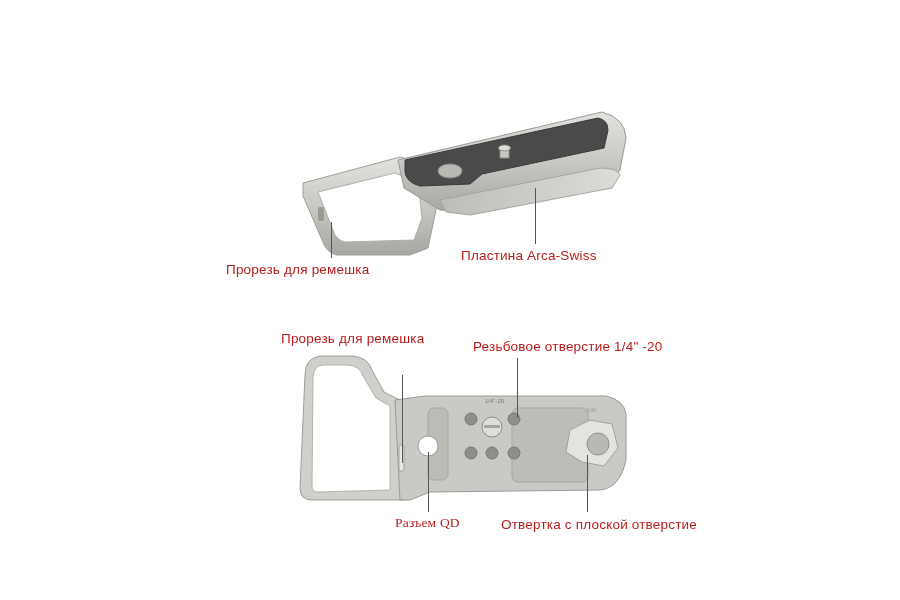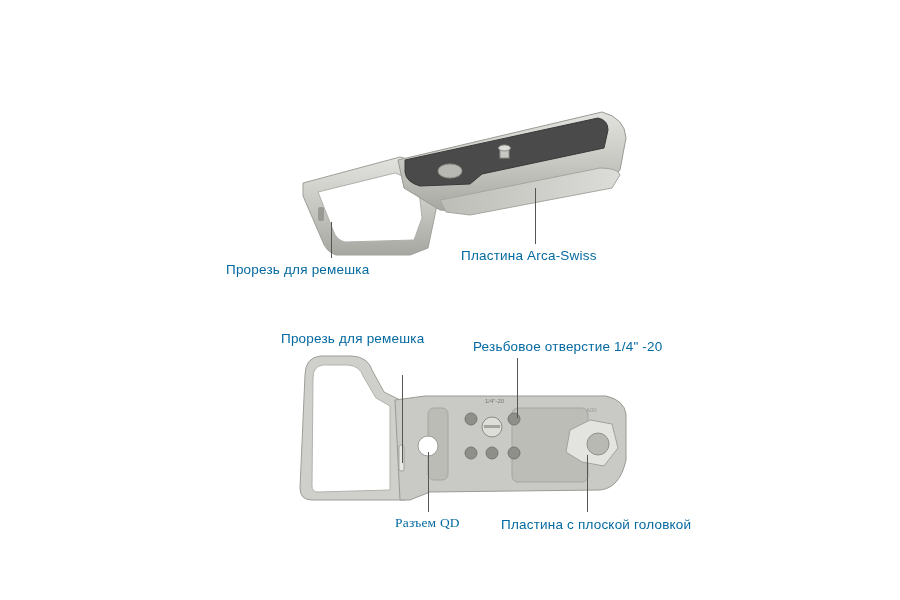--- a/index.html
+++ b/index.html
@@ -1,19 +1,19 @@
 <!DOCTYPE html>
 <html><head>
 <meta charset="utf-8">
 <style>
   html, body { margin:0; padding:0; }
   body { width:900px; height:600px; background:#ffffff; position:relative; overflow:hidden;
          font-family:"Liberation Sans", "DejaVu Sans", sans-serif; }
   .canvas { position:absolute; left:0; top:0; width:900px; height:600px; }
-  .label { position:absolute; font-size:13.5px; color:#0369a1; white-space:nowrap; letter-spacing:0.2px; }
+  .label { position:absolute; font-size:13.5px; color:#b91c1c; white-space:nowrap; letter-spacing:0.2px; }
   .leader { position:absolute; width:1px; background:#555555; }
   svg { position:absolute; left:0; top:0; }
 </style>
 </head>
 <body>
 
 <div class="canvas">
 
   <svg width="900" height="600">
     <defs>
@@ -84,15 +84,15 @@
   <div class="label" style="left:281px; top:331px;">Прорезь для ремешка</div>
   <div class="leader" style="left:402px; top:375px; height:88px;"></div>
 
   <div class="label" style="left:473px; top:339px;">Резьбовое отверстие 1/4" -20</div>
   <div class="leader" style="left:517px; top:358px; height:60px;"></div>
 
   <div class="leader" style="left:428px; top:452px; height:60px;"></div>
   <div class="label" style="left:395px; top:515px;font-family:Liberation Serif, serif;">Разъем QD</div>
 
   <div class="leader" style="left:587px; top:455px; height:57px;"></div>
-  <div class="label" style="left:501px; top:517px;">Пластина с плоской головкой</div>
+  <div class="label" style="left:501px; top:517px;">Отвертка с плоской отверстие</div>
 
 </div>
 
 </body></html>

